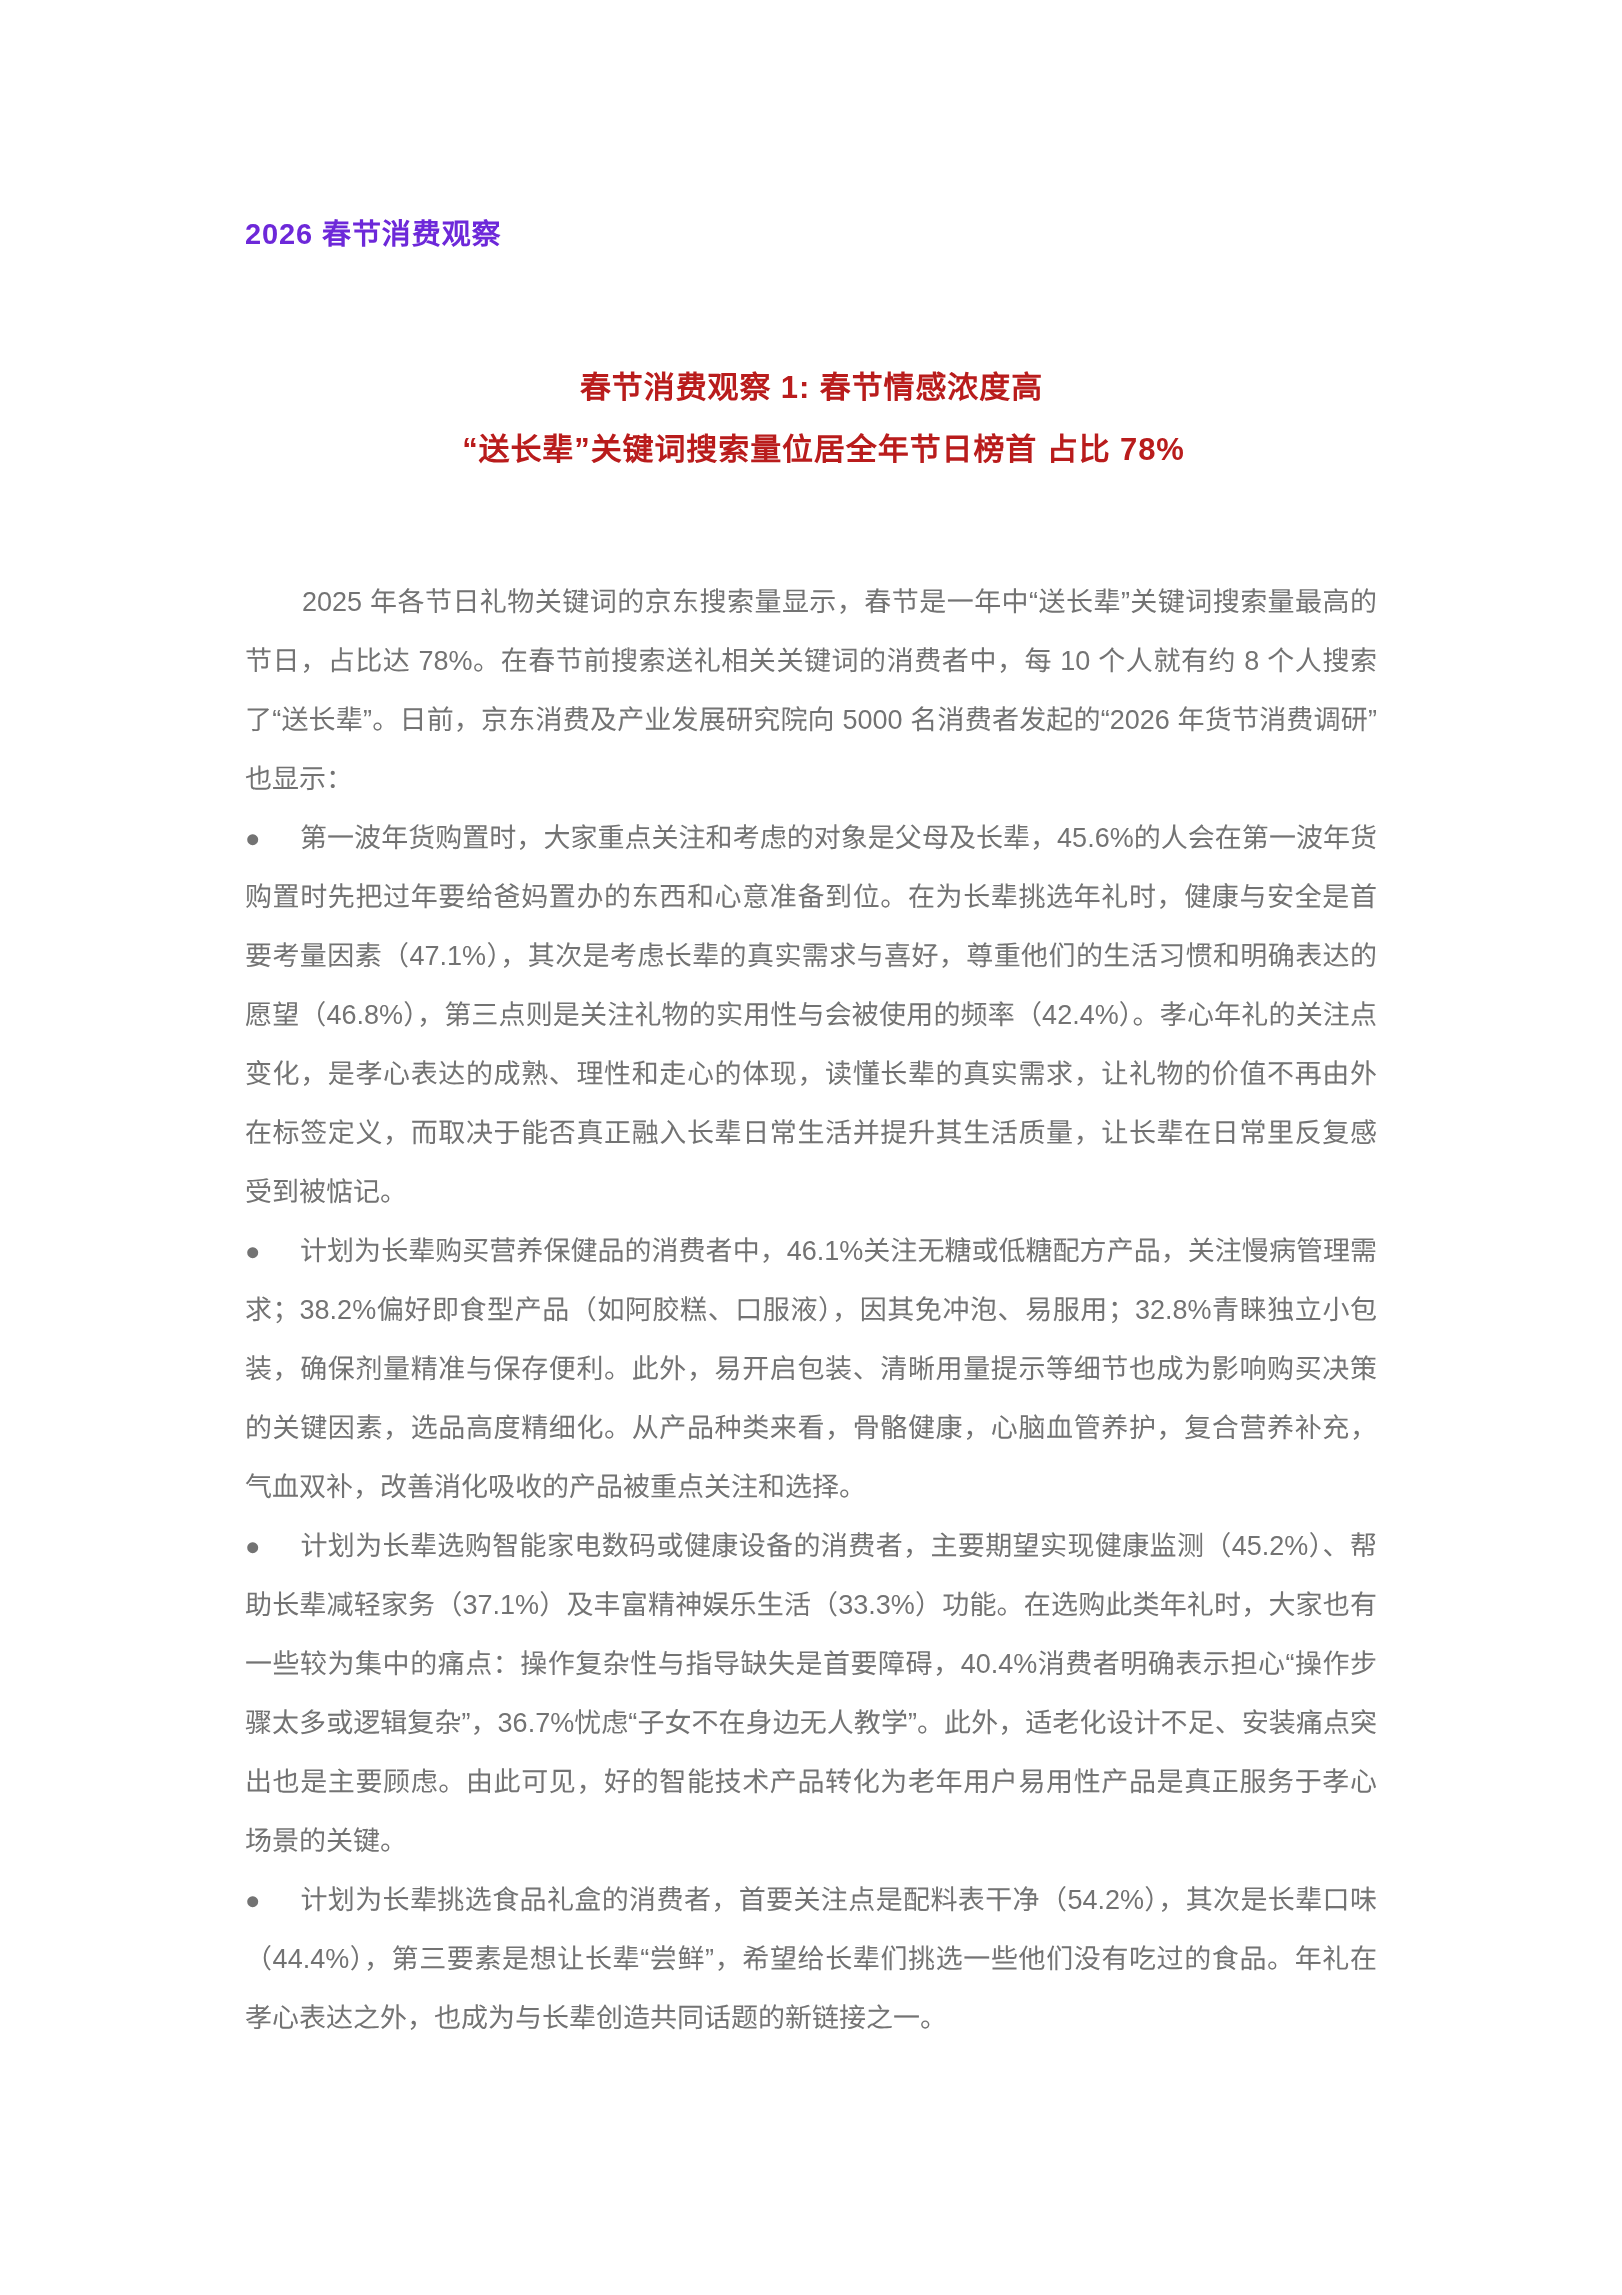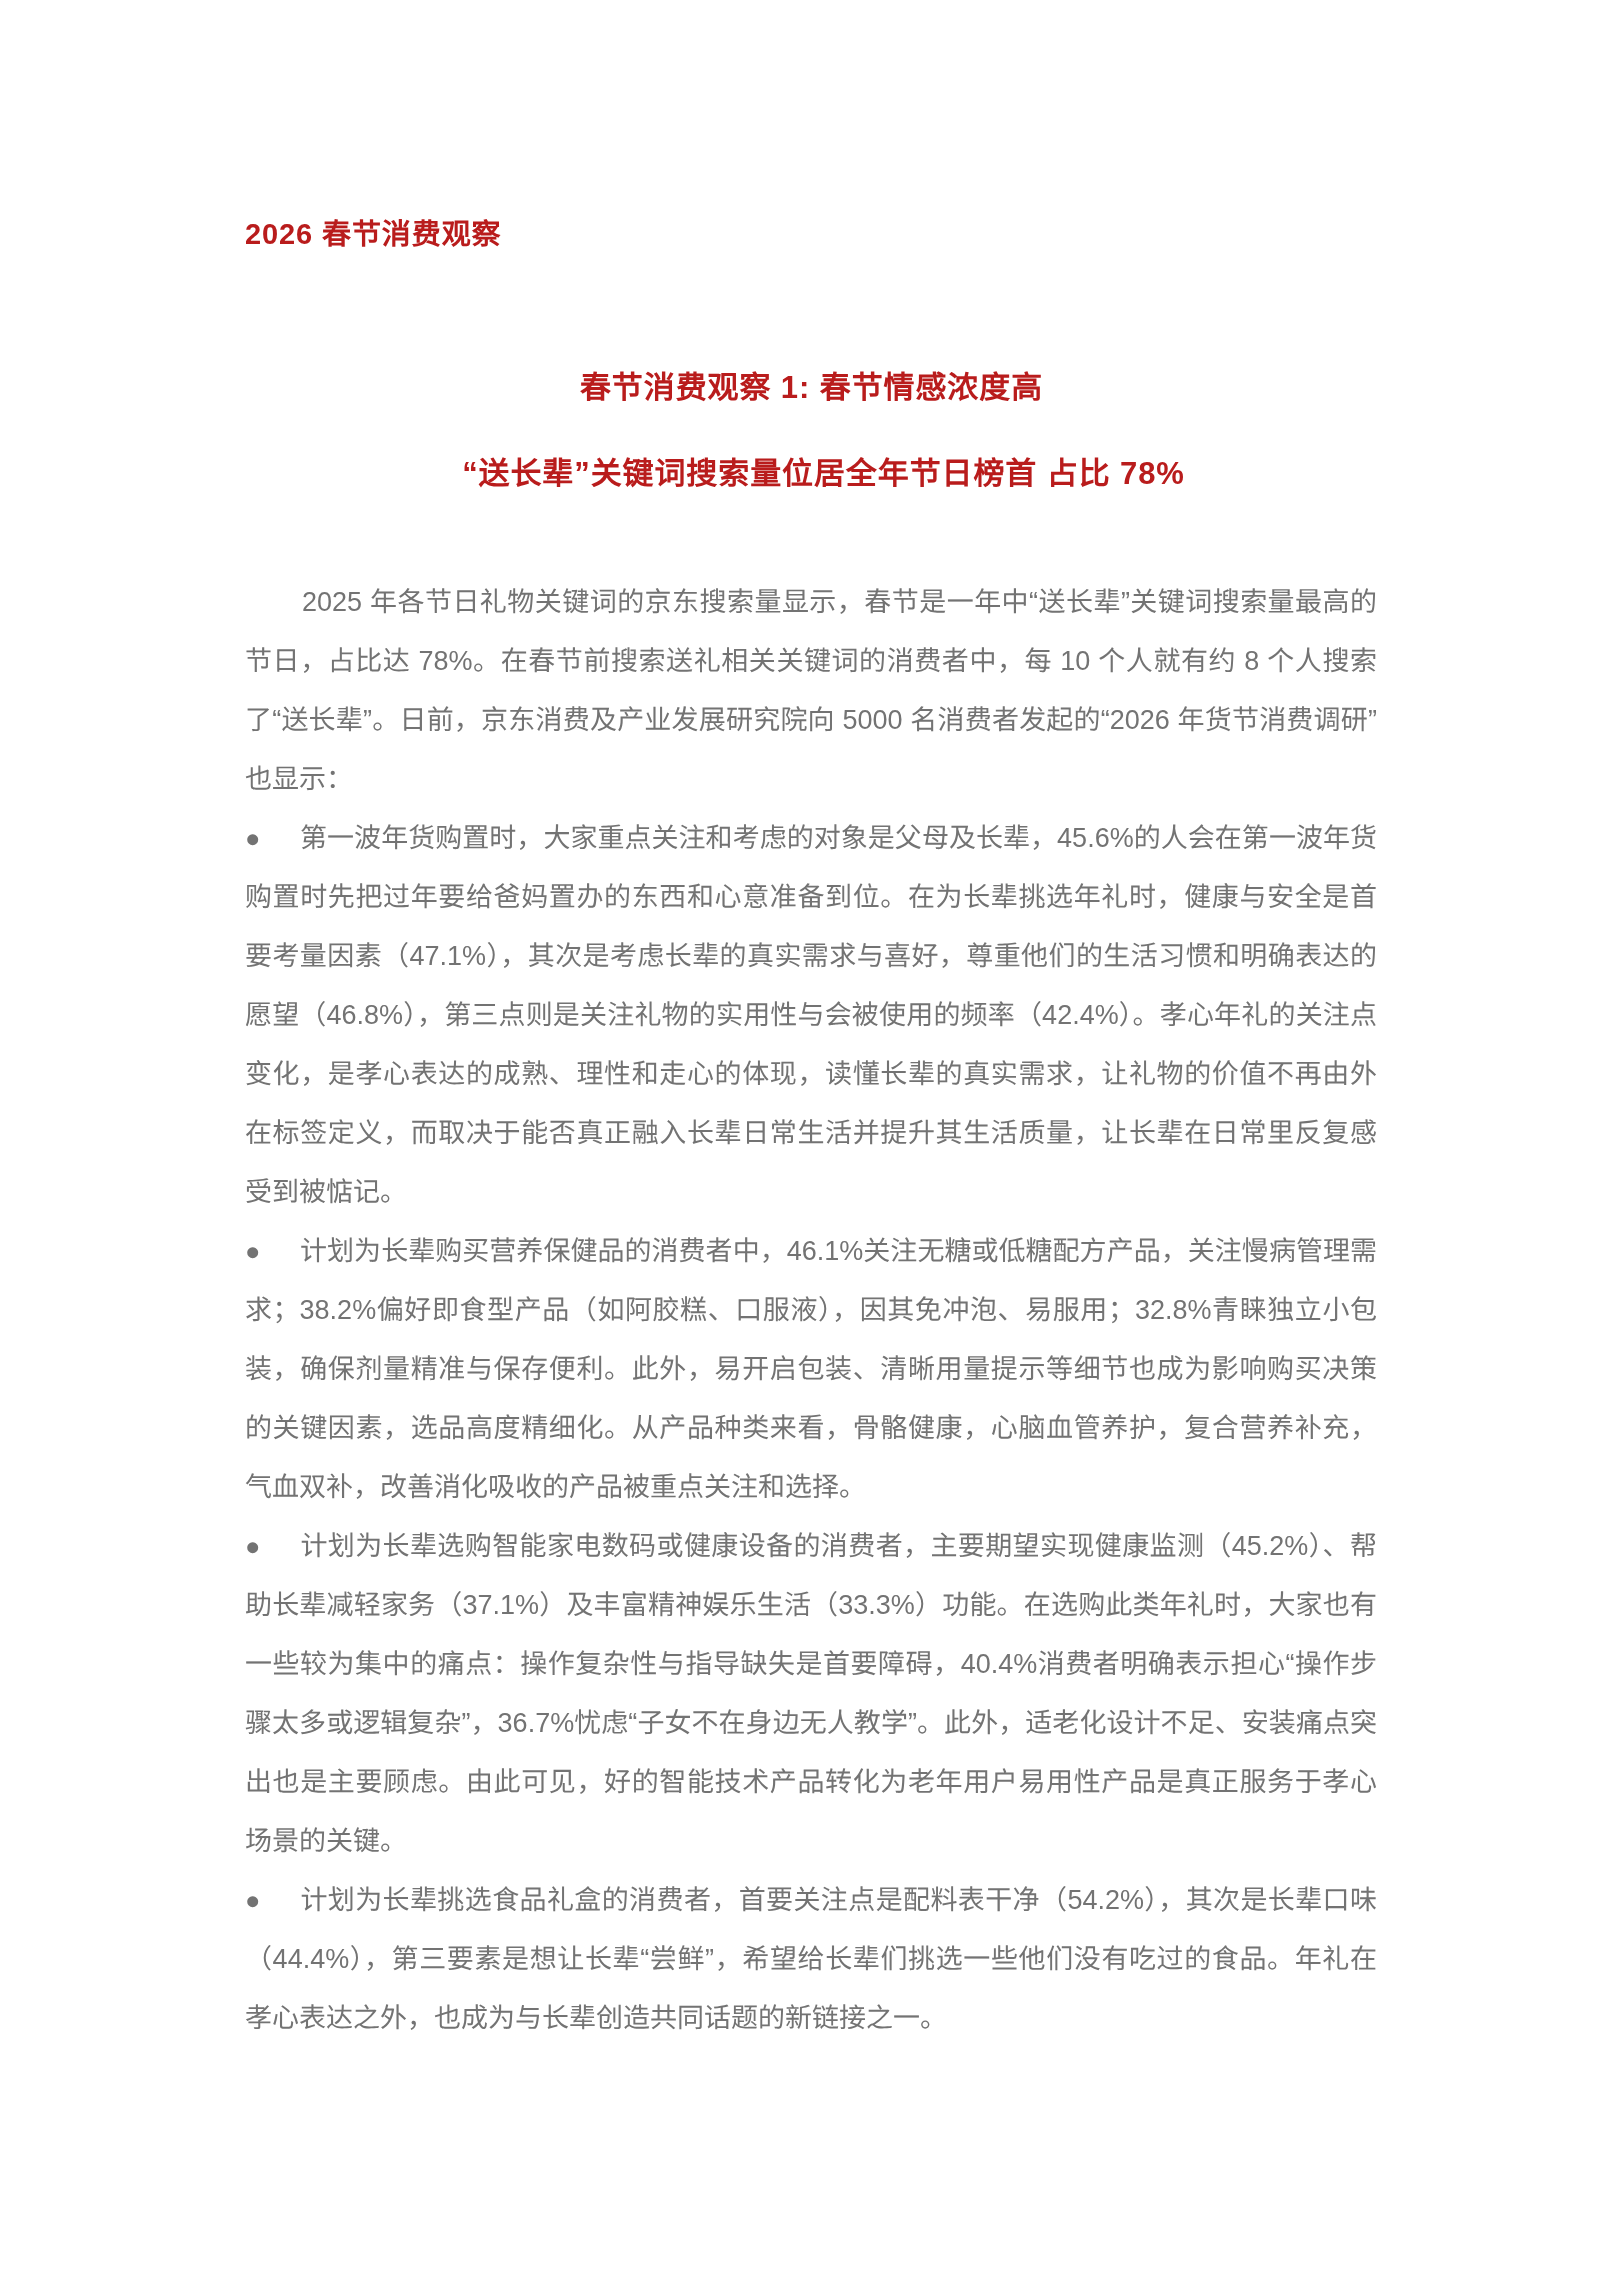--- a/index.html
+++ b/index.html
@@ -17,37 +17,37 @@
     overflow: hidden;
   }
   .doc-title {
     position: absolute;
     top: 216px;
     left: 245px;
     margin: 0;
     font-size: 29px;
     line-height: 36px;
     font-weight: 700;
-    color: #b91c1c;
+    color: #6d28d9;
     letter-spacing: 0.9px;
   }
   .red-heading {
     position: absolute;
     left: 0;
     right: 0;
     margin: 0;
     text-align: center;
     font-size: 31px;
     line-height: 38px;
     font-weight: 700;
     color: #b91c1c;
     letter-spacing: 0.9px;
   }
   .red-heading.line1 { top: 369px; }
-  .red-heading.line2 { top: 455px; padding-left: 24px; }
+  .red-heading.line2 { top: 431px; padding-left: 24px; }
   .body-text {
     position: absolute;
     top: 573px;
     left: 245px;
     width: 1132px;
     font-size: 27px;
     line-height: 59px;
     font-weight: 500;
     text-align: justify;
     color: #737373;

